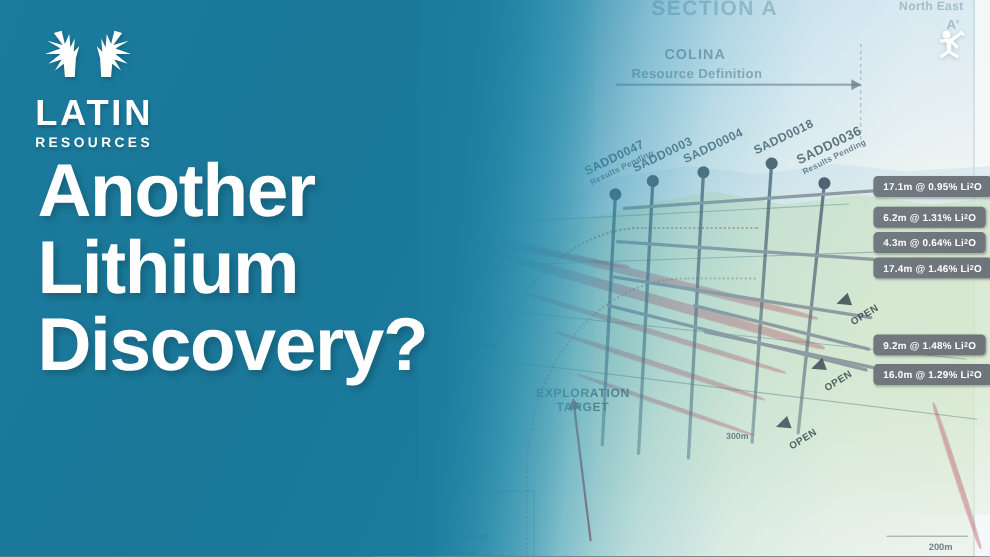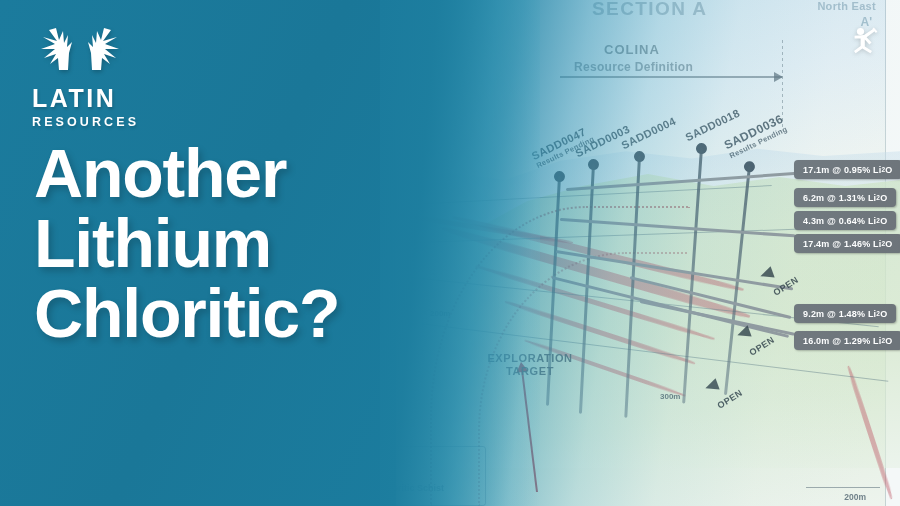--- a/index.html
+++ b/index.html
@@ -169,21 +169,21 @@
   }
   .teal-feather{
     position:absolute;left:380px;top:0;width:160px;height:506px;
     background:linear-gradient(95deg,#1b7b9d 0%,rgba(29,126,159,.92) 28%,rgba(45,145,176,.62) 58%,rgba(92,178,203,.22) 85%,rgba(255,255,255,0) 100%);
   }
 
   
   .logo-wrap{position:absolute;left:32px;top:24px;width:120px;}
   .logo-mark{display:block;filter:drop-shadow(1px 2px 2px rgba(0,0,0,.22));}
   .logo-latin{
-    color:#fff;font-size:25px;font-weight:800;letter-spacing:2.5px;line-height:1;
+    color:#fff;font-size:33px;font-weight:800;letter-spacing:2.5px;line-height:1;
     margin-top:6px;text-shadow:1px 2px 3px rgba(0,0,0,.18);
   }
   .logo-res{
     color:#fff;font-size:12.5px;font-weight:700;letter-spacing:3.1px;line-height:1;
     margin-top:5px;text-shadow:1px 2px 3px rgba(0,0,0,.18);
   }
 
   .headline{
     position:absolute;left:34px;top:138px;width:520px;
     color:#fff;font-size:68px;font-weight:800;line-height:1.03;
@@ -358,21 +358,21 @@
                  L87 25 L73 20 L85 13 L71 17 L79 6 L72 4 Z"></path>
       </g>
     </svg>
     <div class="logo-latin">LATIN</div>
     <div class="logo-res">RESOURCES</div>
   </div>
 
   <div class="headline">
     <span class="ln">Another</span>
     <span class="ln">Lithium</span>
-    <span class="ln">Chloritic?</span>
+    <span class="ln">Discovery?</span>
   </div>
 
   <div class="ch-logo">
     <svg class="ch-mark" width="30" height="28" viewBox="0 0 30 28">
       <g fill="#ffffff">
         <circle cx="8.5" cy="5.5" r="3.6"></circle>
         <path d="M12 9 L21 3 L22.6 5.2 L14.6 11.2 L19.5 16.5 L17.4 18.6 L12.8 13.6
                  L12.8 20.5 L20 25 L18.4 27.2 L10.4 22.4 L3.6 27.2 L2 25 L8.6 20.1
                  L8.6 12.6 L2.6 12.6 L2.6 9.8 Z"></path>
         <path d="M21.8 1.6 L25.4 5.6 L23.9 7 L20.4 3 Z"></path>

